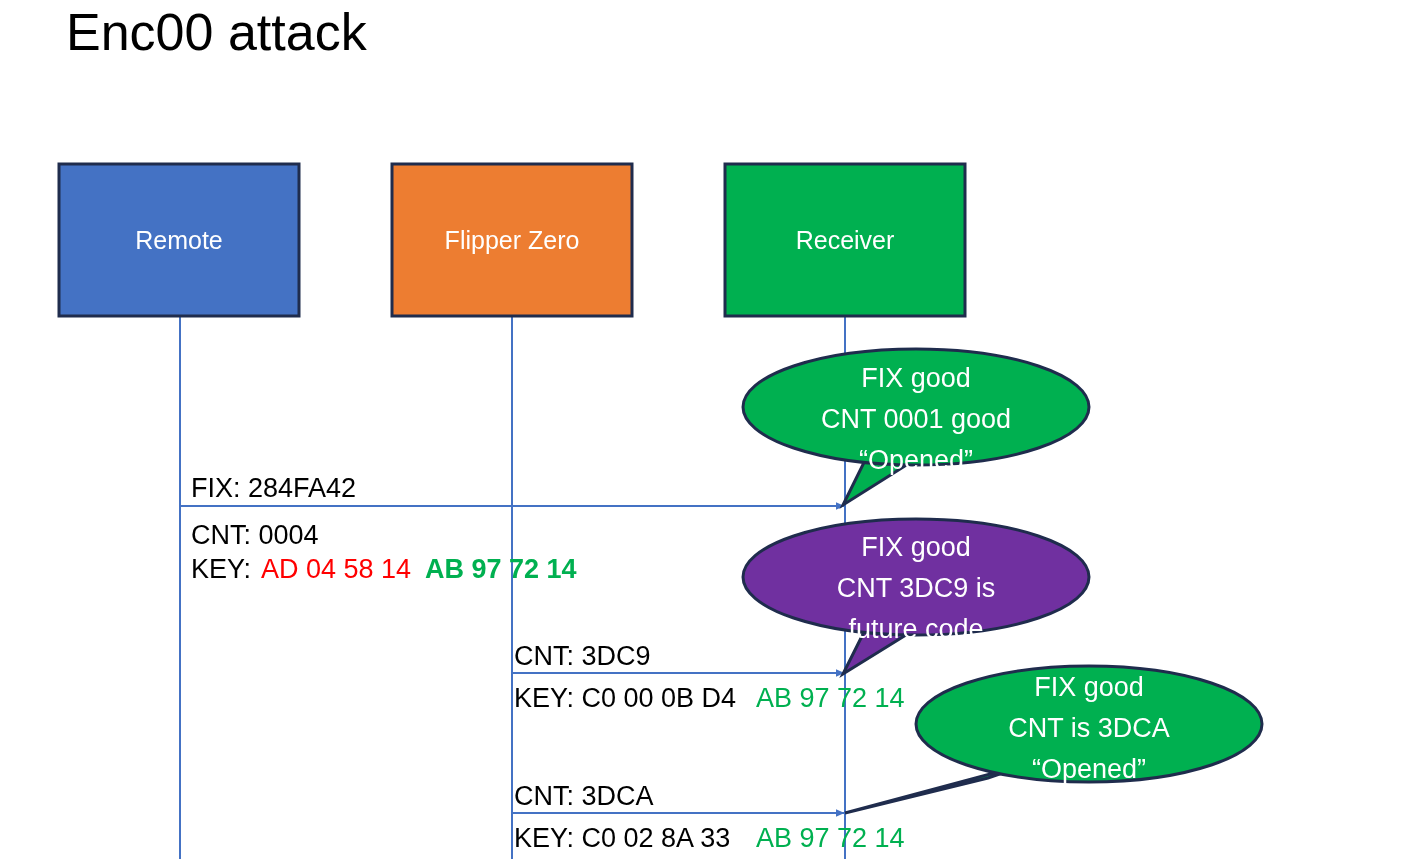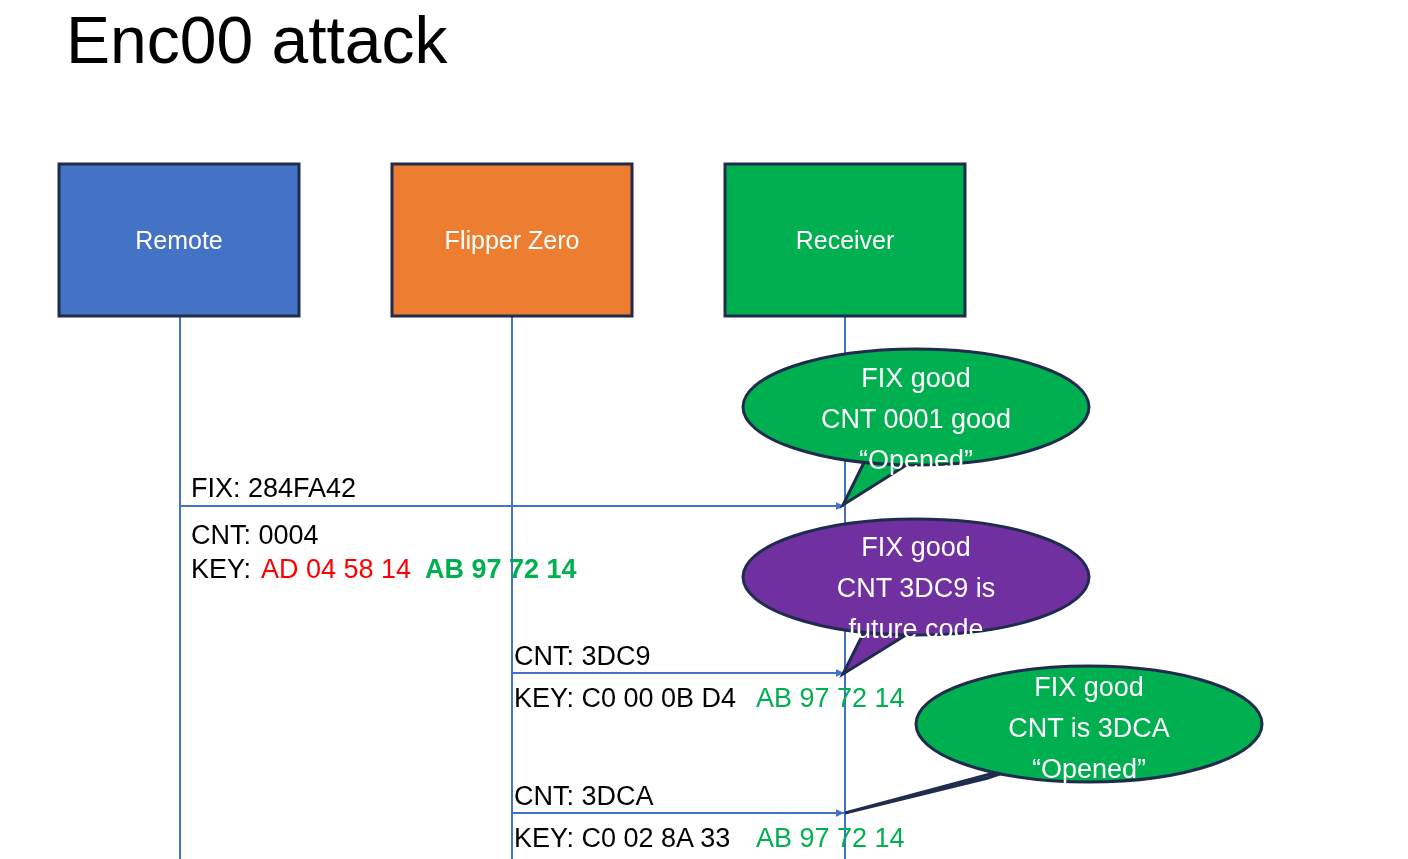--- a/index.html
+++ b/index.html
@@ -17,21 +17,21 @@
   #slide {
     position: absolute;
     left: 0; top: 0;
     width: 1408px;
     height: 859px;
   }
   .slide-title {
     position: absolute;
     left: 66px;
     top: 2px;
-    font-size: 66px;
+    font-size: 52px;
     font-weight: 400;
     color: #000000;
     letter-spacing: 0px;
     white-space: nowrap;
     text-align: center;
   }
   svg { display:block; }
   text { font-family: "Liberation Sans", sans-serif; }
   .lane-label {
     fill: #ffffff;

